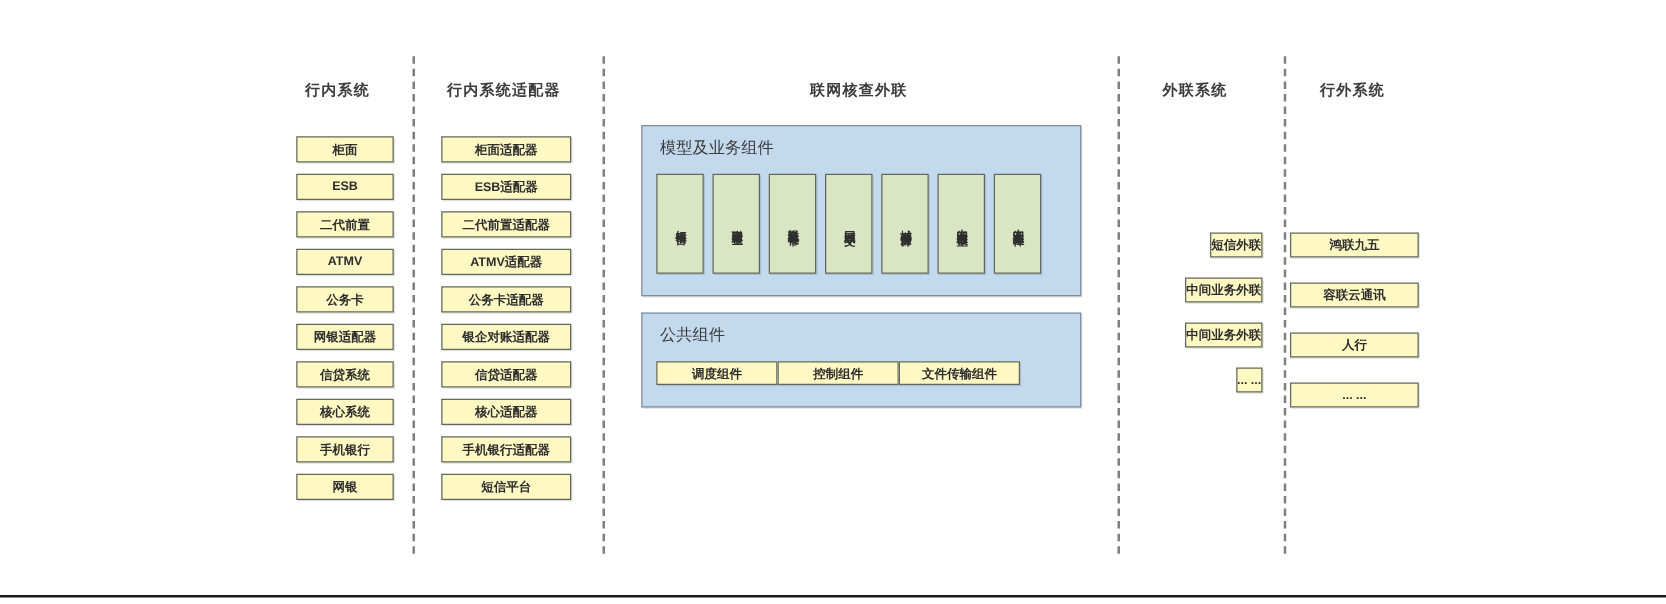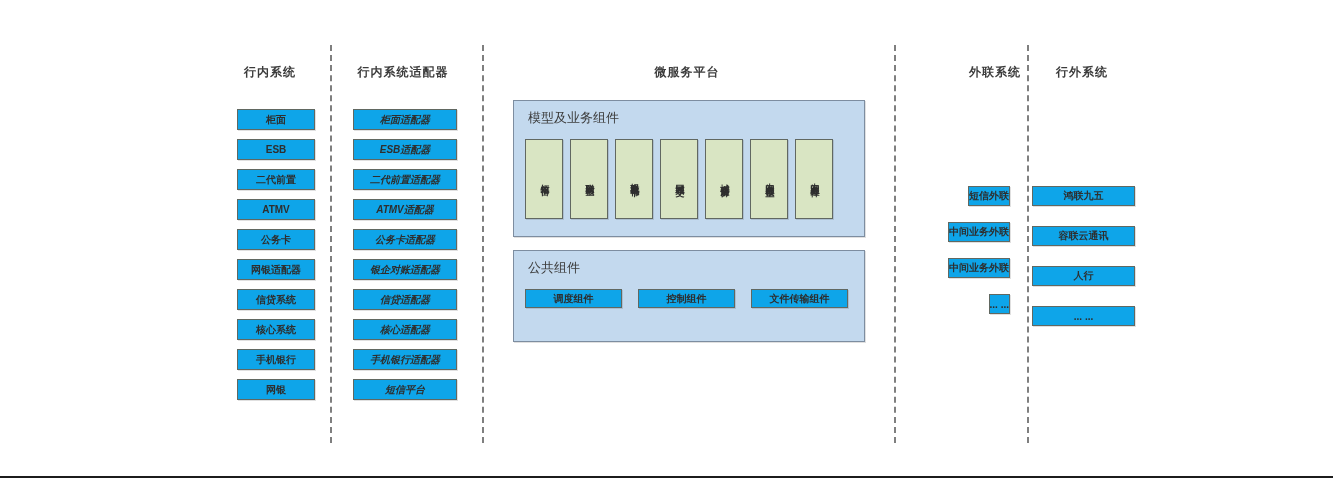--- a/index.html
+++ b/index.html
@@ -13,95 +13,95 @@
   
   .lane-header{
     position:absolute;top:40px;width:130px;text-align:center;
     font-size:12px;font-weight:bold;color:#3c3c3c;letter-spacing:1px;
     white-space:nowrap;
     margin-top:24px;
   }
   .hdr-1{left:205px;}
   .hdr-2{left:338px;}
   .hdr-3{left:622px;}
-  .hdr-4{left:891px;text-align:right;}
+  .hdr-4{left:891px;}
   .hdr-5{left:1017px;}
 
   
   .dash{
     position:absolute;top:45px;height:398px;width:0;
     border-left:2px dashed #7f7f7f;
   }
   .dash-1{left:330px;}
   .dash-2{left:482px;}
   .dash-3{left:894px;}
   .dash-4{left:1027px;}
 
   
   .gcol{position:absolute;display:flex;flex-direction:column;}
   .gcol-internal{left:237px;top:109px;width:78px;gap:9px;}
-  .gcol-adapters{left:353px;top:109px;width:104px;gap:9px;font-style:italic;}
+  .gcol-adapters{left:353px;top:109px;width:104px;gap:9px;}
   .gcol-outbound{left:908px;top:186px;width:102px;gap:16px;align-items:flex-end;}
   .gcol-external{left:1032px;top:186px;width:103px;gap:20px;}
   .gbox{
     height:21px;box-sizing:border-box;flex:0 0 auto;
-    background:#0ea5e9;border:1px solid #616861;
+    background:#fef9c3;border:1px solid #616861;
     display:flex;align-items:center;justify-content:center;
     font-size:10px;font-weight:bold;color:#2e2e2e;
     box-shadow:1px 1px 0 rgba(0,0,0,0.12);
     white-space:nowrap;
   }
   .gcol-outbound .gbox,.gcol-external .gbox{height:20px;}
 
   
   .panel{
     position:absolute;left:513px;width:352px;box-sizing:border-box;
     background:#c3d9ee;border:1px solid #7d8da0;
     box-shadow:1px 1px 0 rgba(0,0,0,0.12);
   }
   .panel-1{top:100px;height:137px;}
-  .panel-2{top:250px;height:92px;}
+  .panel-2{top:250px;height:76px;}
   .panel-3{top:337px;height:76px;}
   .panel-label{
     position:absolute;left:14px;top:8px;
     font-size:13px;color:#3c3c3c;white-space:nowrap;
   }
   .vrow{
     position:absolute;left:11px;top:38px;display:flex;gap:7px;
   }
   .vbox{
     width:38px;height:80px;box-sizing:border-box;flex:0 0 auto;
     background:#d9e5c3;border:1px solid #616861;
     display:flex;align-items:center;justify-content:center;
     writing-mode:vertical-lr;text-orientation:upright;
     font-size:9px;font-weight:bold;color:#2e2e2e;line-height:1.1;
     letter-spacing:1px;
     box-shadow:1px 1px 0 rgba(0,0,0,0.12);
   }
   .hrow{
-    position:absolute;left:11px;display:flex;gap:16px;
+    position:absolute;left:11px;display:flex;
   }
   .panel-2 .hrow{top:38px;}
   .panel-3 .hrow{top:36px;}
   .hrow .gbox{width:97px;height:19px;}
 
   
   .bottom-line{
     position:absolute;left:0;top:476px;width:1333px;height:2px;
     background:#1c1c1c;
   }
 </style>
 </head>
 <body>
 
 <div class="canvas">
 
   <div class="lane-header hdr-1">行内系统</div>
   <div class="lane-header hdr-2">行内系统适配器</div>
-  <div class="lane-header hdr-3">微服务平台</div>
+  <div class="lane-header hdr-3">联网核查外联</div>
   <div class="lane-header hdr-4">外联系统</div>
   <div class="lane-header hdr-5">行外系统</div>
 
   <div class="dash dash-1"></div>
   <div class="dash dash-2"></div>
   <div class="dash dash-3"></div>
   <div class="dash dash-4"></div>
 
   <div class="gcol gcol-internal">
 

